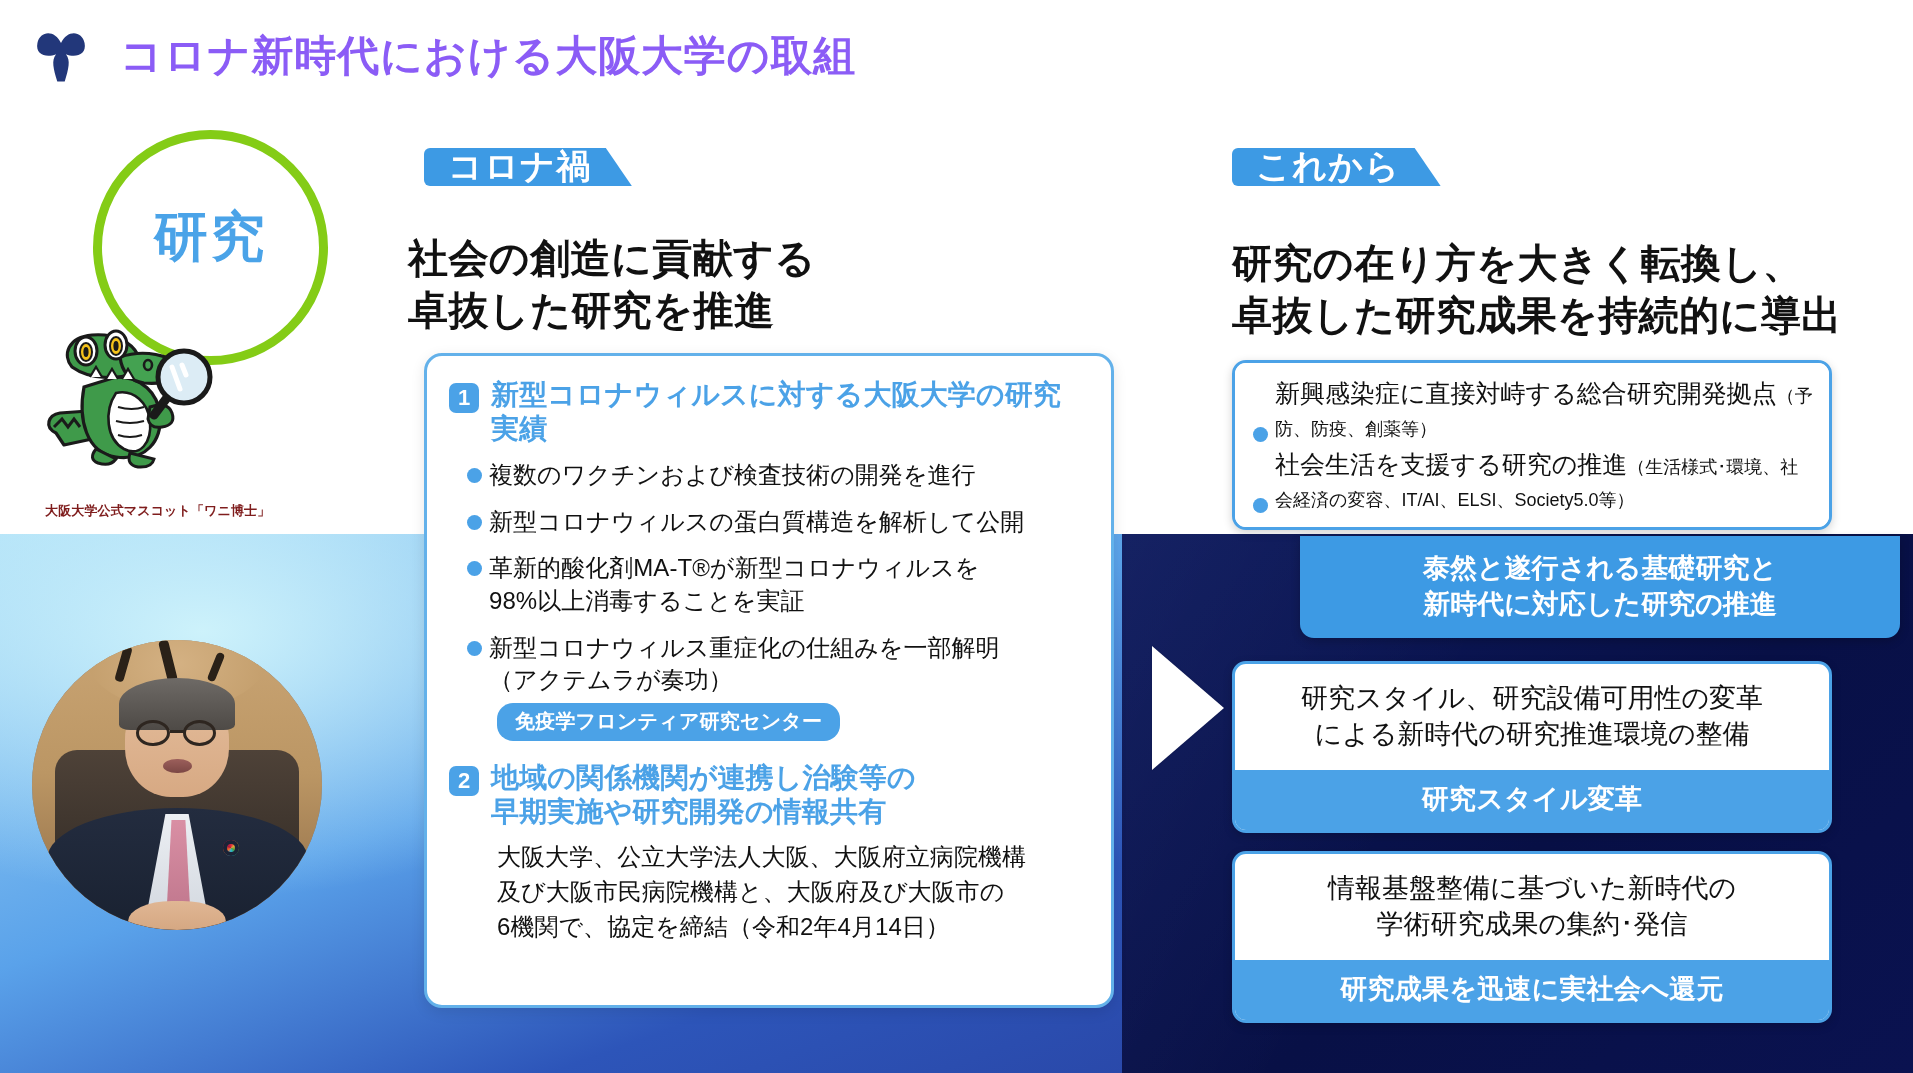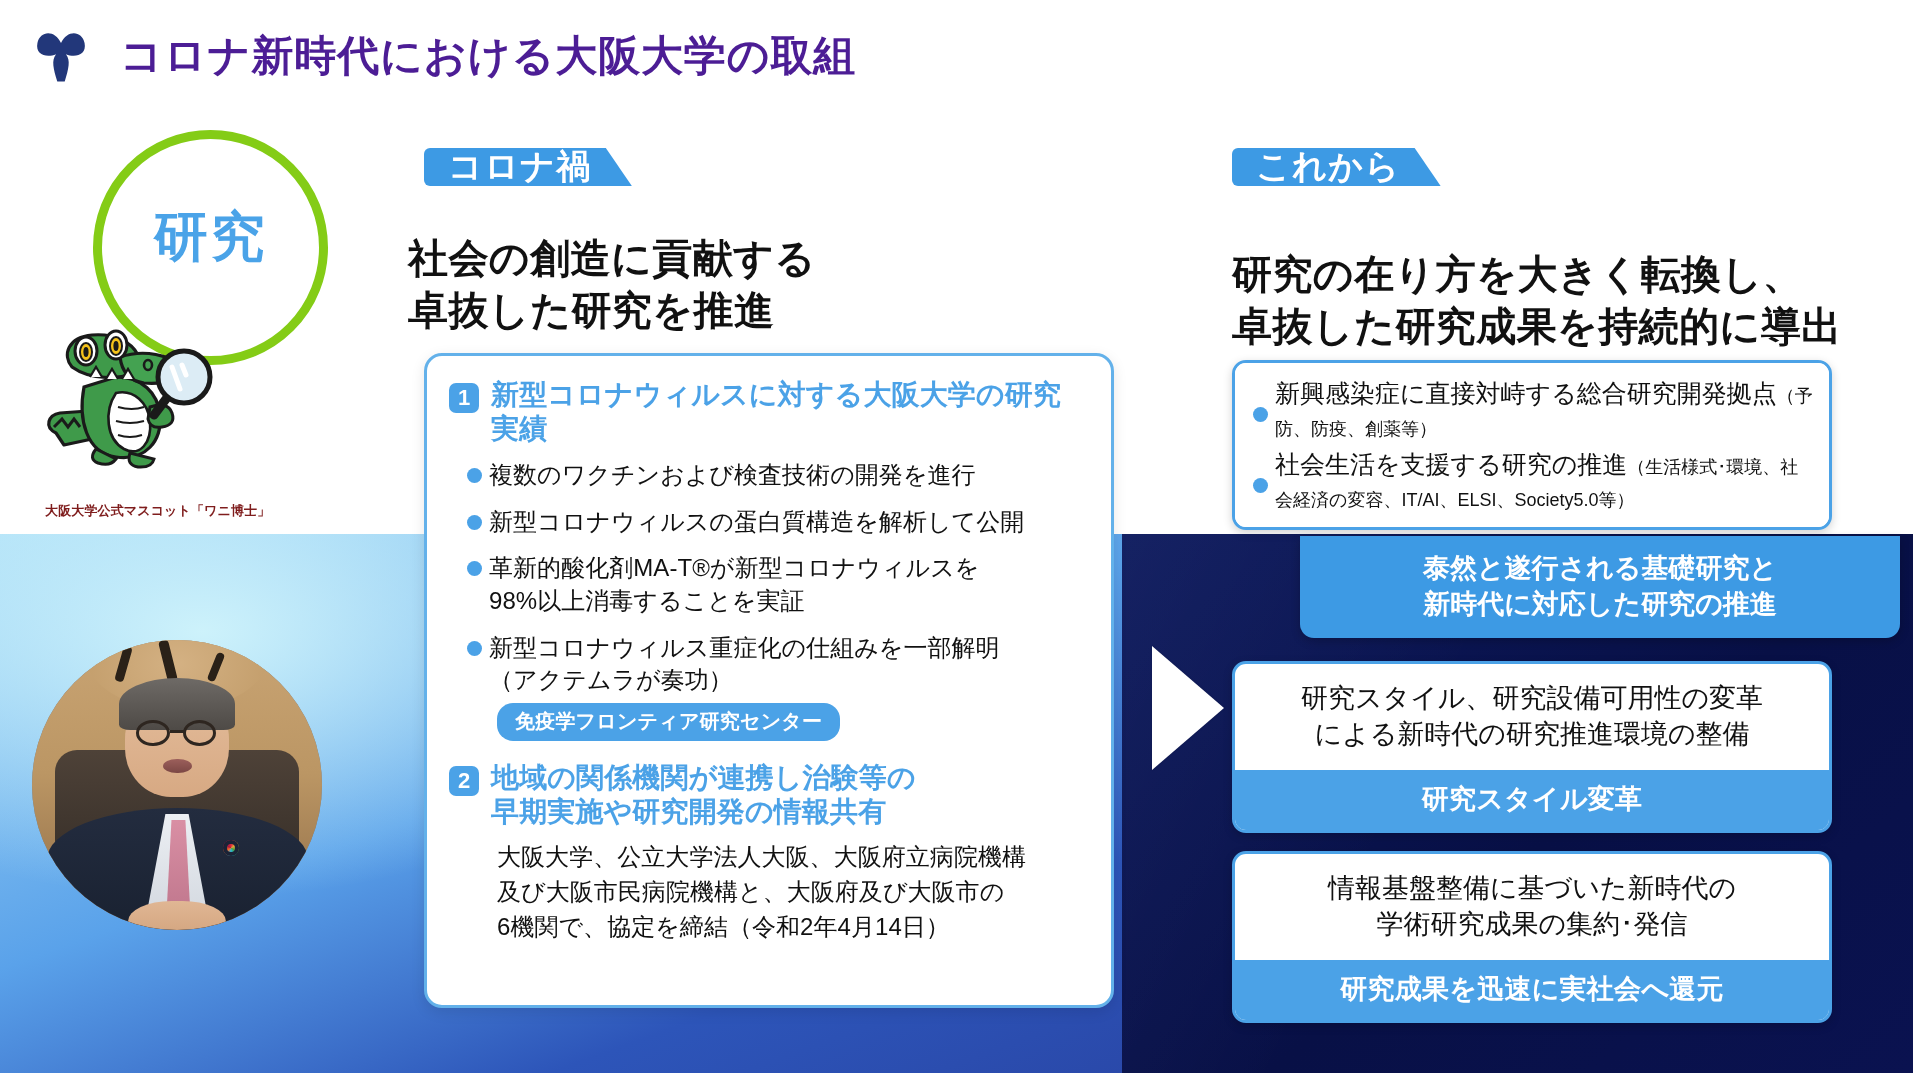--- a/index.html
+++ b/index.html
@@ -33,21 +33,21 @@
     content:"";
     position:absolute; inset:0;
     background: linear-gradient(115deg, rgba(255,255,255,0.035) 0%, rgba(255,255,255,0) 40%);
   }
 
   
   .header { position: absolute; left: 0; top: 0; width: 1913px; height: 104px; }
   .logo { position: absolute; left: 30px; top: 22px; width: 62px; height: 62px; }
   .title {
     position: absolute; left: 120px; top: 28px;
-    font-size: 42px; font-weight: 700; color: #4c1d95;
+    font-size: 42px; font-weight: 700; color: #8b5cf6;
     letter-spacing: 0.02em; white-space: nowrap;
   }
 
   
   .circle-research {
     position: absolute; left: 93px; top: 130px;
     width: 235px; height: 235px;
     border: 9px solid #84cc16; border-radius: 50%;
     background: transparent;
     text-decoration: underline;
@@ -181,21 +181,21 @@
   
   .r-card {
     position: absolute; left: 1232px; width: 600px;
     border-radius: 14px; overflow: hidden;
     background: #ffffff;
     border: 3px solid #4ba2e7;
     box-shadow: 0 3px 10px rgba(0,0,0,0.18);
   }
   .r-card-body { padding: 14px 16px 14px 18px; background: #ffffff; }
   .r-bullet {
-    display: flex; align-items: center; gap: 7px;
+    display: flex; align-items: flex-end; gap: 7px;
     font-size: 25px; color: #111111; line-height: 1.30;
     margin-bottom: 6px;
   }
   .r-bullet:last-child { margin-bottom: 0; }
   .r-dot {
     flex: none; width: 15px; height: 15px; border-radius: 50%;
     background: #4ba2e7; margin-top: 9px;
   }
   .r-small { font-size: 18px; }
   .r-center {
@@ -341,21 +341,21 @@
     <div class="paragraph">大阪大学、公立大学法人大阪、大阪府立病院機構
 及び大阪市民病院機構と、大阪府及び大阪市の
 6機関で、協定を締結（令和2年4月14日）</div>
   </div>
 
   <div class="arrow"></div>
 
   <div class="pennant" style="left:1232px; top:148px;">
     <span>これから</span>
   </div>
-  <div class="colhead" style="left:1232px; top:248px;">研究の在り方を大きく転換し、
+  <div class="colhead" style="left:1232px; top:237px;">研究の在り方を大きく転換し、
 卓抜した研究成果を持続的に導出</div>
 
   <div class="r-card" style="top:360px;">
     <div class="r-card-body">
       <div class="r-bullet">
         <span class="r-dot"></span>
         <span><span>新興感染症に直接対峙する総合研究開発拠点</span><span class="r-small">（予防、防疫、創薬等）</span></span>
       </div>
       <div class="r-bullet">
         <span class="r-dot"></span>

